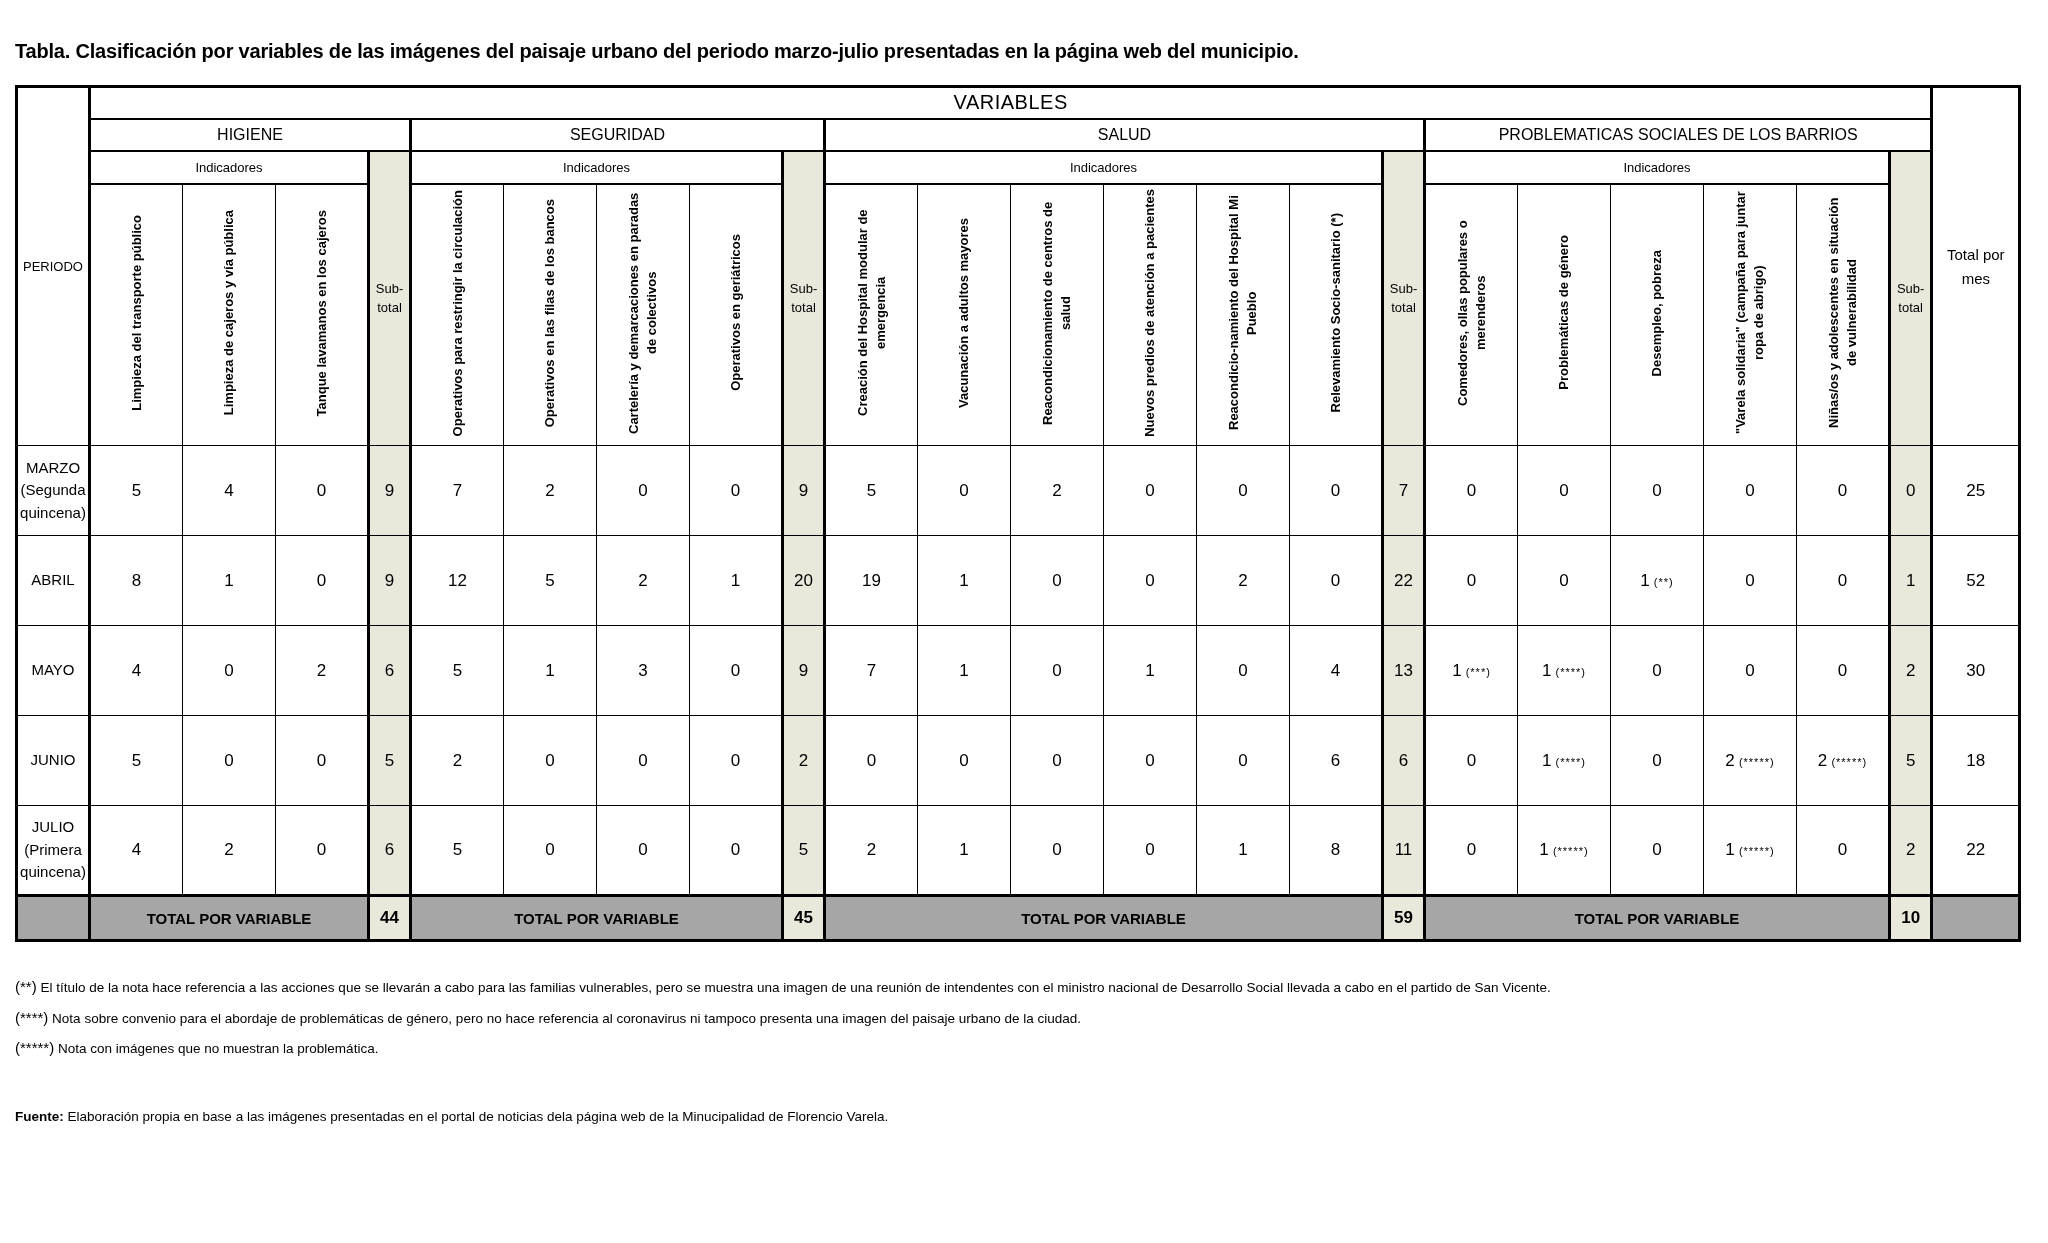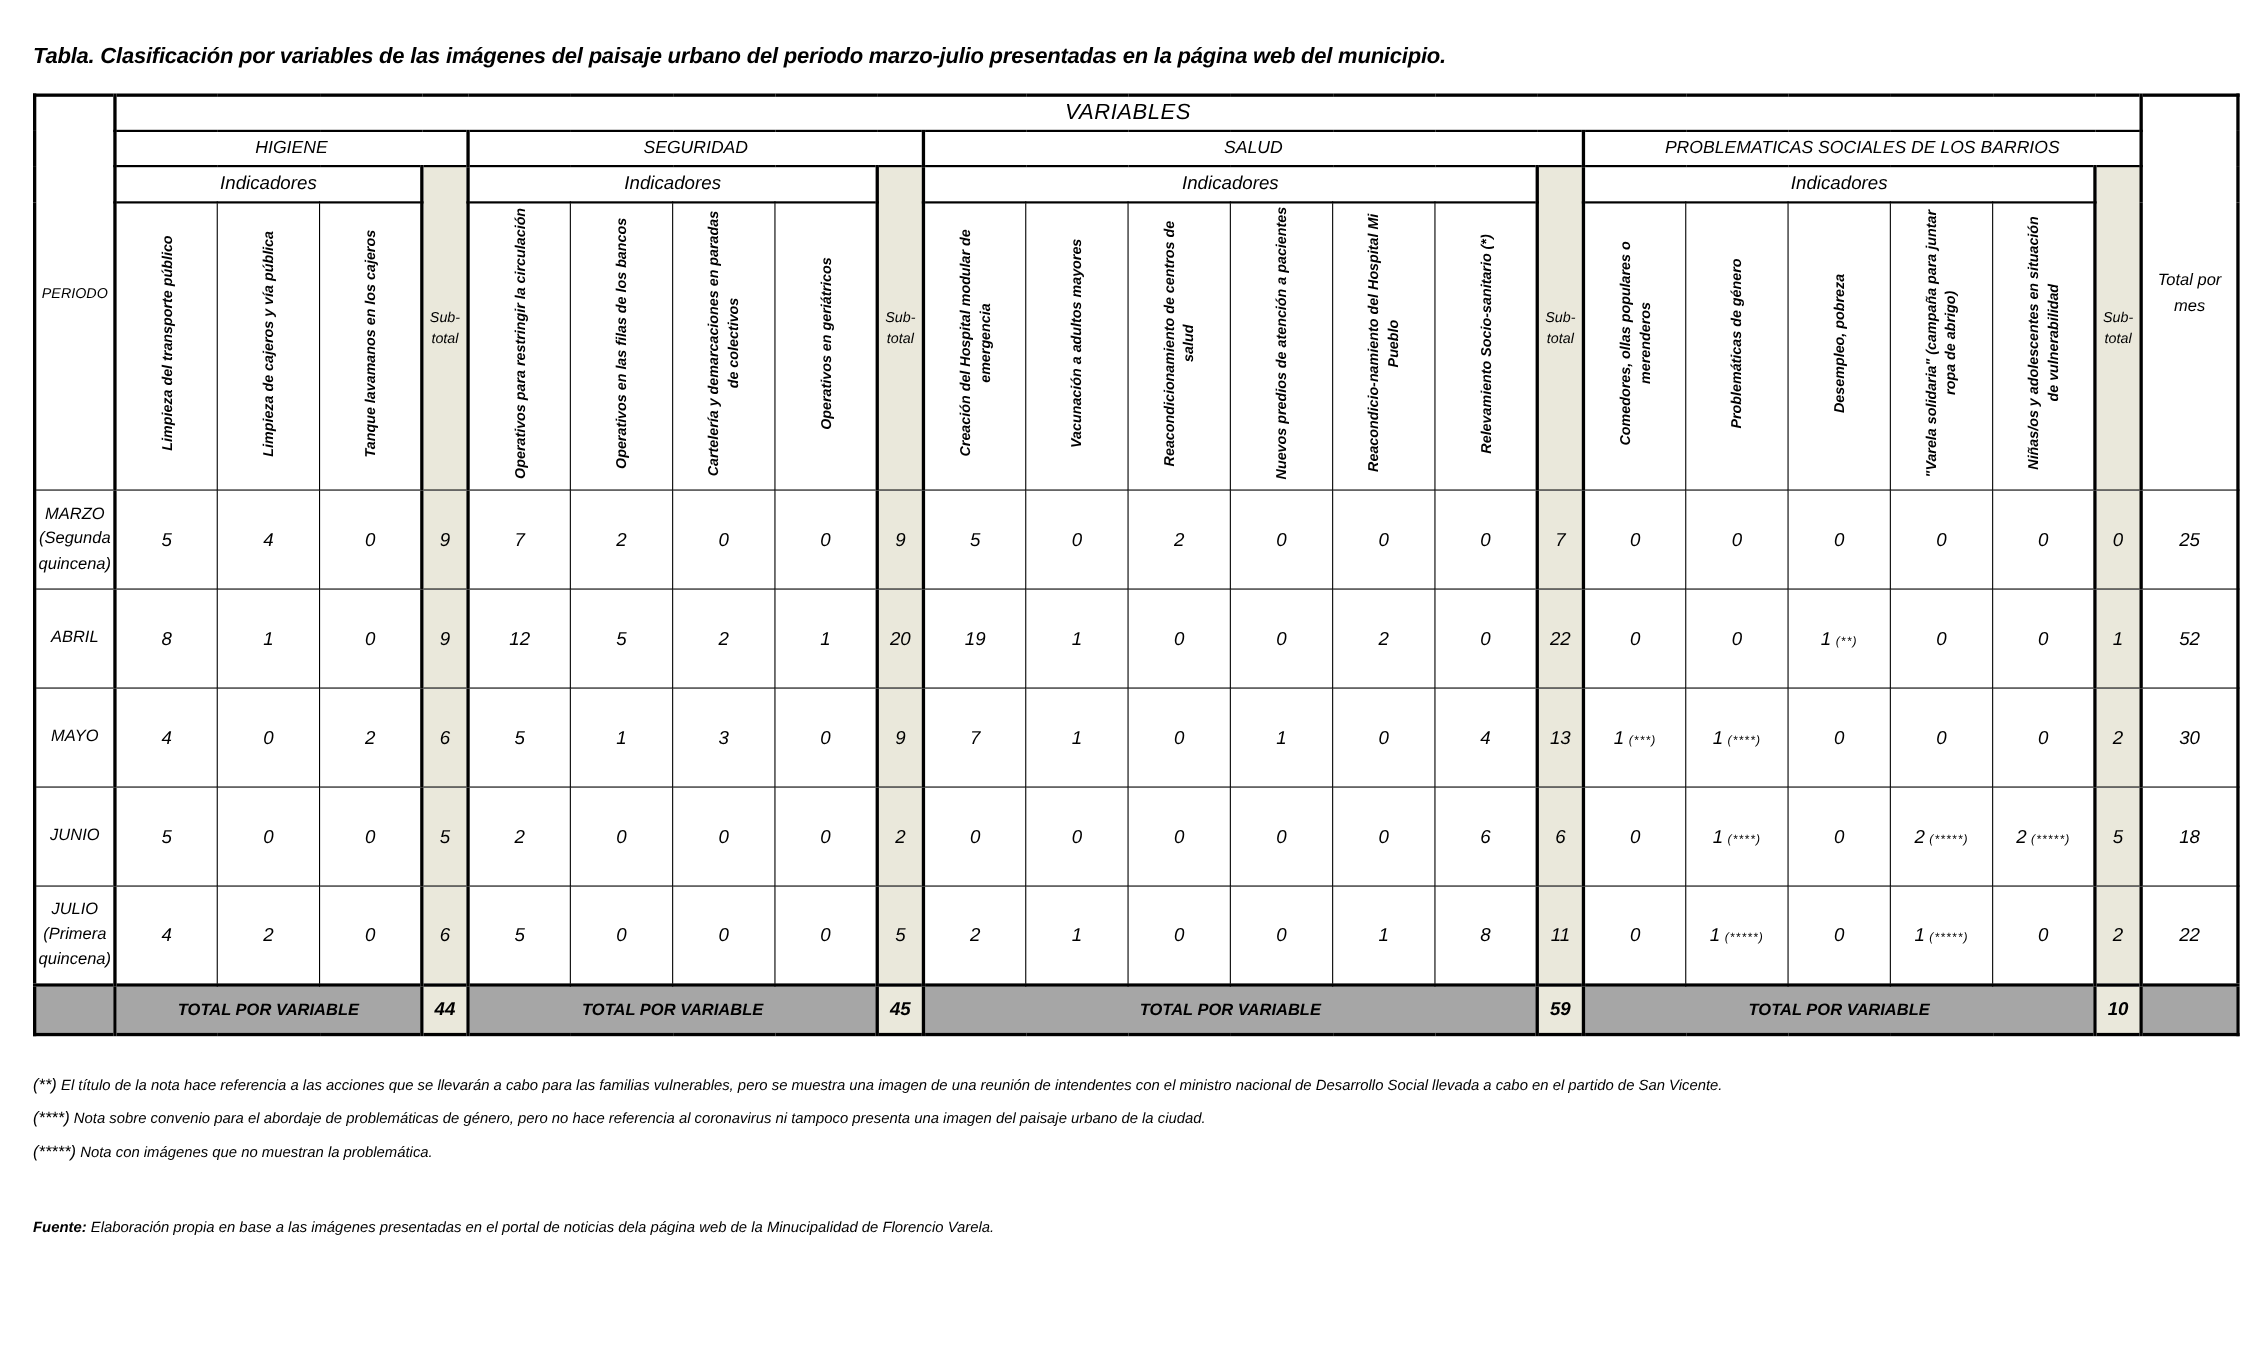--- a/index.html
+++ b/index.html
@@ -7,41 +7,41 @@
     --gray:#A6A6A6;
     --bd:#000000;
   }
   *{box-sizing:border-box;}
   html,body{margin:0;padding:0;background:#ffffff;}
   body{
     width:2048px;height:1243px;
     font-family:"Liberation Sans","DejaVu Sans",sans-serif;
     color:#000;
   }
-  .page{padding:40px 20px 0 30px;font-style:italic;}
+  .page{padding:40px 20px 0 15px;}
   .doc-title{
     font-size:20px;font-weight:bold;letter-spacing:-0.2px;
     margin:0 0 22px 0;
   }
   table.main{
     border-collapse:collapse;table-layout:fixed;width:2003px;
     border:3px solid var(--bd);
   }
   table.main th, table.main td{
     border:1px solid var(--bd);
     text-align:center;vertical-align:middle;
     padding:0;overflow:hidden;
     font-weight:normal;
   }
   tr.r1{height:32px;} tr.r2{height:32px;margin-left:18px;} tr.r3{height:33px;} tr.r4{height:262px;}
   tr.data-row{height:90px;} tr.total-row{height:45px;}
 
   .variables{font-size:20px;font-weight:bold;letter-spacing:0.5px;border-bottom-width:2px !important;}
   .group-h{font-size:16px;font-weight:bold;border-bottom-width:2px !important;}
-  .ind-h{font-size:17px;font-weight:bold;border-bottom-width:2px !important;}
+  .ind-h{font-size:13px;font-weight:bold;border-bottom-width:2px !important;}
   .sub-h{font-size:13px;font-weight:bold;line-height:1.5;padding:0 6px;}
   .corner{font-size:13px;font-weight:bold;}
   .totcol-h{font-size:15px;font-weight:bold;line-height:1.6;}
   .vert{vertical-align:middle;}
   .vert > div{
     writing-mode:vertical-rl;transform:rotate(180deg);
     display:inline-block;max-height:248px;
     font-size:13px;font-weight:bold;line-height:1.35;
     text-align:center;
   }

